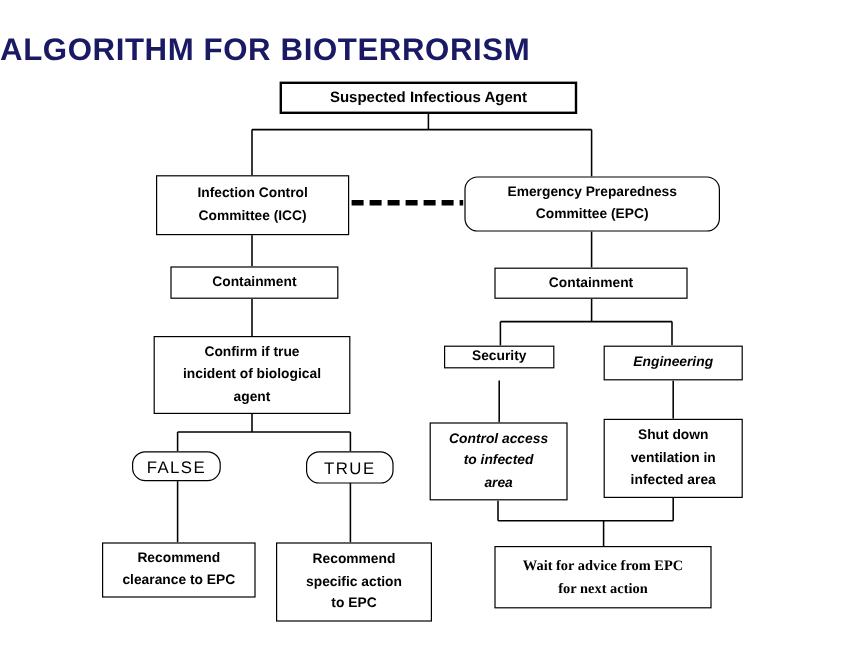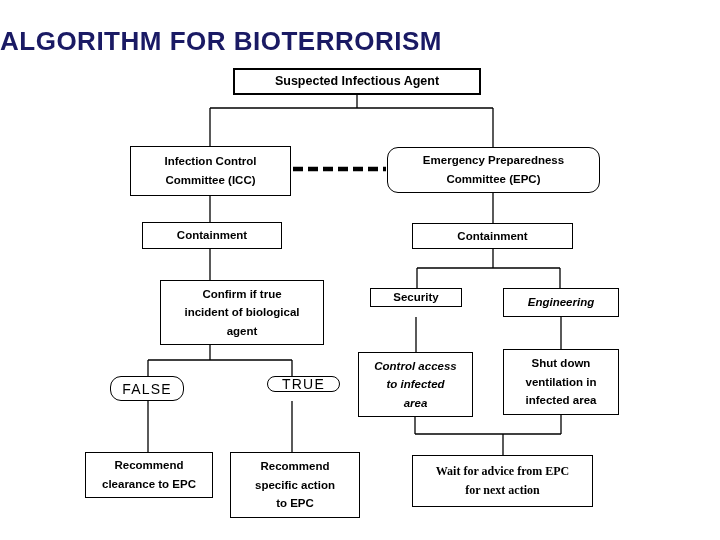--- a/index.html
+++ b/index.html
@@ -55,23 +55,23 @@
     letter-spacing: 1.2px;
     line-height: 1;
     border-radius: 11px;
   }
   
   .n-suspected   { left: 233px; top: 68px;  width: 248px; height: 27px; font-size: 12.5px; }
   .n-icc         { left: 130px; top: 146px; width: 161px; height: 50px; }
   .n-epc         { left: 387px; top: 147px; width: 213px; height: 46px; border-radius: 11px; }
   .n-investigate { left: 142px; top: 222px; width: 140px; height: 27px; }
   .n-containment { left: 412px; top: 223px; width: 161px; height: 26px; }
-  .n-confirm     { left: 128px; top: 280px; width: 164px; height: 65px; margin-left: 32px; }
+  .n-confirm     { left: 128px; top: 280px; width: 164px; height: 65px; }
   .n-false       { left: 110px; top: 376px; width: 74px;  height: 25px; }
-  .n-true        { left: 255px; top: 376px; width: 73px;  height: 16px; margin-left: 12px; }
+  .n-true        { left: 255px; top: 376px; width: 73px;  height: 27px; }
   .n-recclear    { left: 85px;  top: 452px; width: 128px; height: 46px; }
   .n-recspec     { left: 230px; top: 452px; width: 130px; height: 66px; }
   .n-security    { left: 370px; top: 288px; width: 92px;  height: 19px; }
   .n-engineering { left: 503px; top: 288px; width: 116px; height: 29px; font-style: italic; }
   .n-control     { left: 358px; top: 352px; width: 115px; height: 65px; font-style: italic; }
   .n-shutdown    { left: 503px; top: 349px; width: 116px; height: 66px; }
   .n-wait        { left: 412px; top: 455px; width: 181px; height: 52px; font-size: 12px; font-family: Liberation Serif, serif; }
 </style>
 </head>
 <body>

